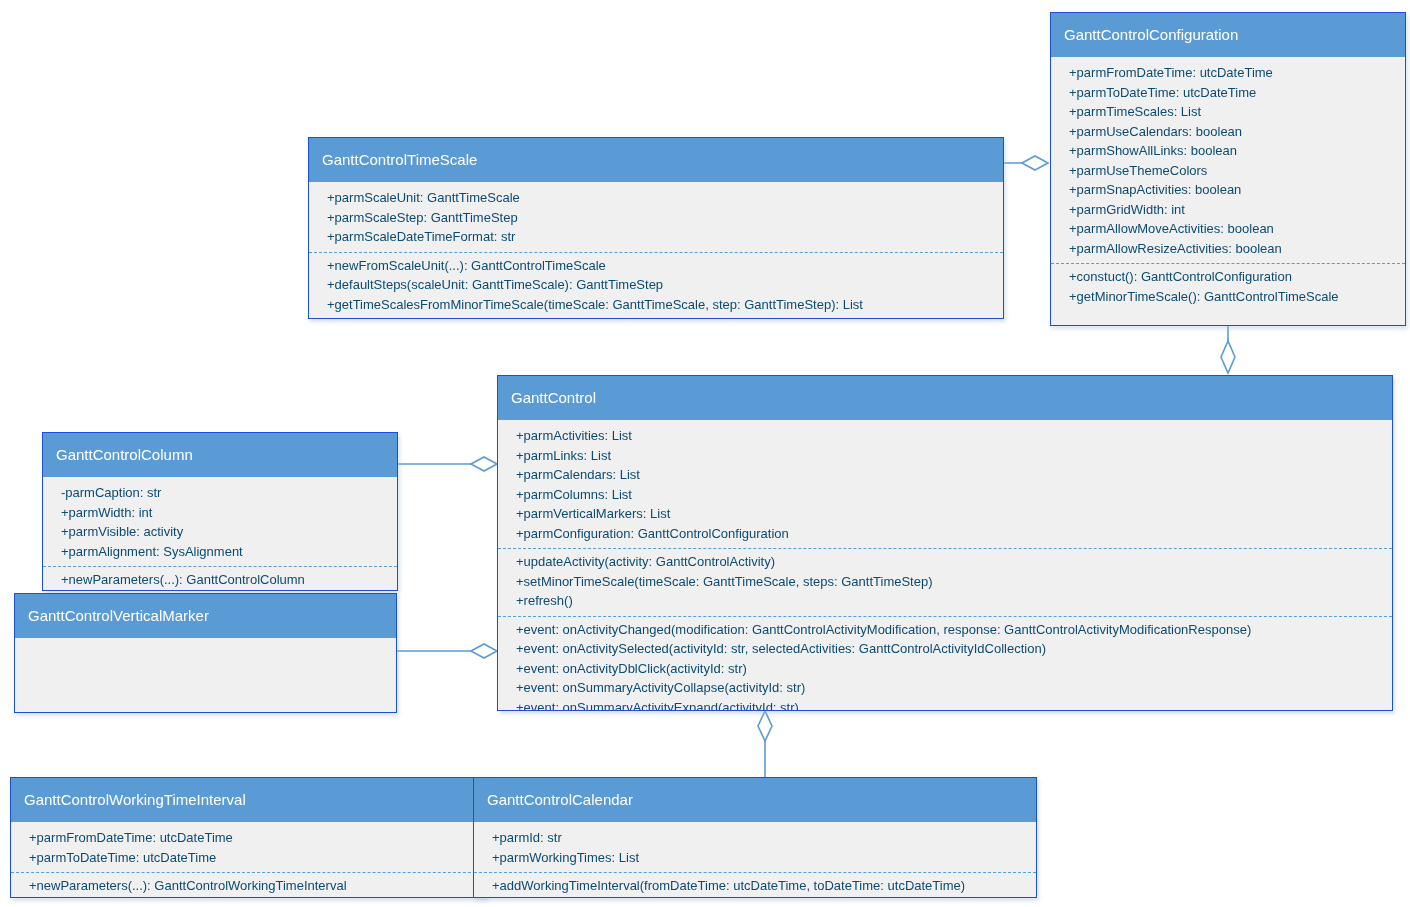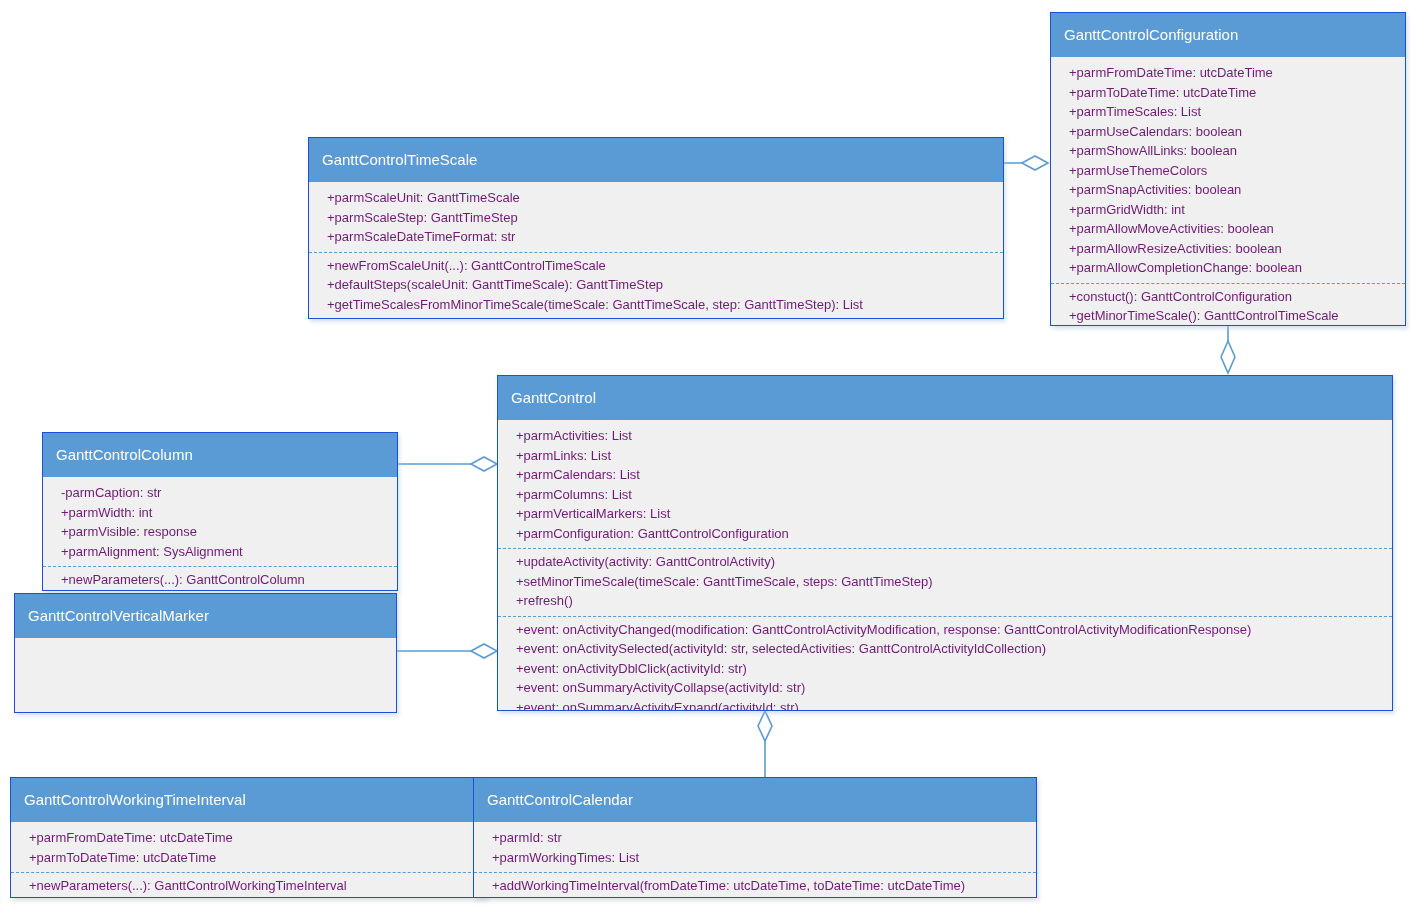--- a/index.html
+++ b/index.html
@@ -24,21 +24,21 @@
     font-size:15px;
     height:44px;
     line-height:44px;
     padding-left:13px;
     white-space:nowrap;
     overflow:hidden;
   }
   .uml-body{padding-top:6px;}
   .uml-section{padding:0 8px 2px 18px;}
   .uml-section .member{
-    color:#701a75;
+    color:#0c4a6e;
     font-size:13px;
     line-height:19.5px;
     white-space:nowrap;
   }
   .uml-section + .uml-section{
     border-top:1px dashed #5b9bd5;
     margin-top:3px;
     padding-top:3px;
   }
   #connector-layer{position:absolute;left:0;top:0;width:1410px;height:907px;}
@@ -117,36 +117,35 @@
           <div class="member">+parmFromDateTime: utcDateTime</div>
           <div class="member">+parmToDateTime: utcDateTime</div>
           <div class="member">+parmTimeScales: List</div>
           <div class="member">+parmUseCalendars: boolean</div>
           <div class="member">+parmShowAllLinks: boolean</div>
           <div class="member">+parmUseThemeColors</div>
           <div class="member">+parmSnapActivities: boolean</div>
           <div class="member">+parmGridWidth: int</div>
           <div class="member">+parmAllowMoveActivities: boolean</div>
           <div class="member">+parmAllowResizeActivities: boolean</div>
-          <div class="member">+parmAllowCompletionChange: boolean</div>
         </div>
       <div class="uml-section">
           <div class="member">+constuct(): GanttControlConfiguration</div>
           <div class="member">+getMinorTimeScale(): GanttControlTimeScale</div>
         </div>
     </div>
   </div>
 
   <div class="uml-class" id="box-column">
     <div class="uml-header">GanttControlColumn</div>
     <div class="uml-body">
       <div class="uml-section">
           <div class="member">-parmCaption: str</div>
           <div class="member">+parmWidth: int</div>
-          <div class="member">+parmVisible: response</div>
+          <div class="member">+parmVisible: activity</div>
           <div class="member">+parmAlignment: SysAlignment</div>
         </div>
       <div class="uml-section">
           <div class="member">+newParameters(...): GanttControlColumn</div>
         </div>
     </div>
   </div>
 
   <div class="uml-class" id="box-ganttcontrol">
     <div class="uml-header">GanttControl</div>

